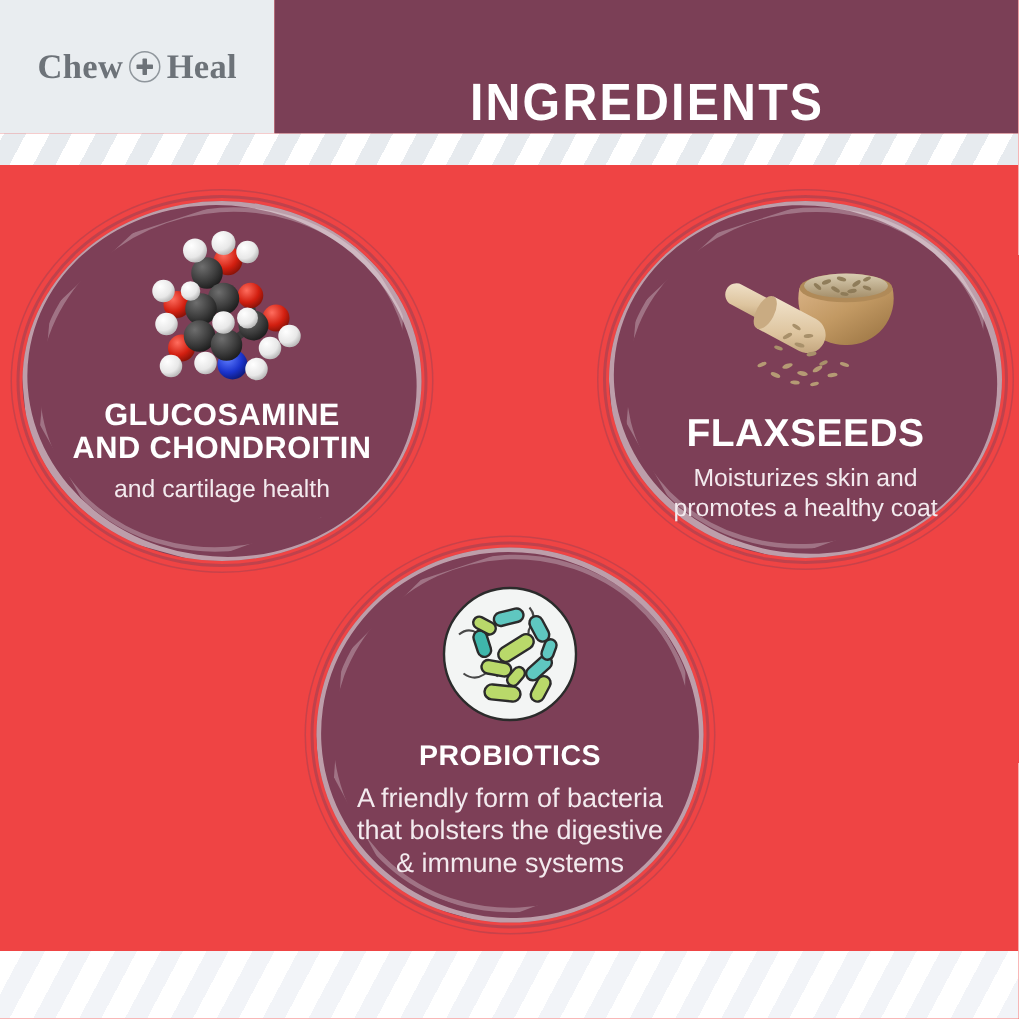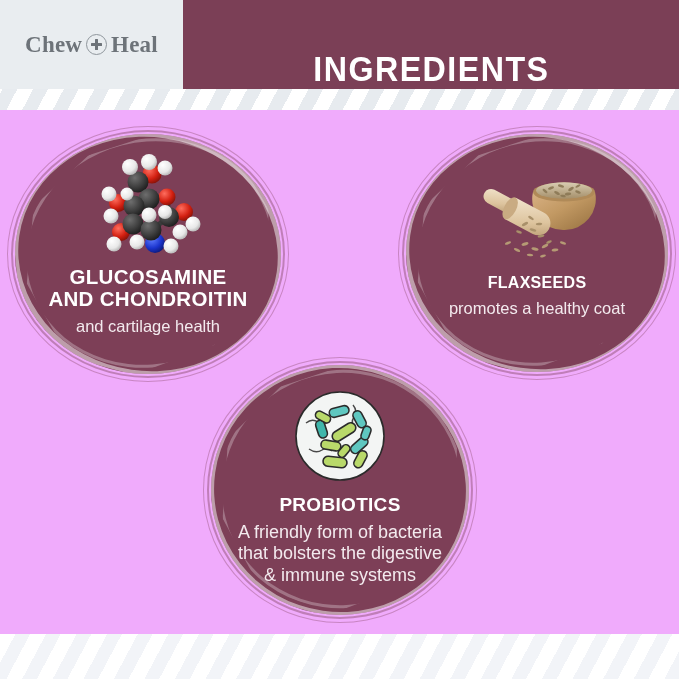--- a/index.html
+++ b/index.html
@@ -10,21 +10,21 @@
   }
   body {
     font-family: "Liberation Sans", sans-serif;
   }
 
   #page {
     position: relative;
     width: 679px;
     height: 679px;
     overflow: hidden;
-    background: #f0abfc;
+    background: #ef4444;
   }
 
   
   .header {
     position: absolute;
     left: 0; top: 0;
     width: 679px;
     height: 89px;
     display: flex;
     align-items: stretch;
@@ -211,21 +211,21 @@
   #circle-glucosamine .circle-inner { padding-top: 20px; }
   #circle-glucosamine .ing-title { font-size: 20.5px; margin-top: 8px; }
   #circle-glucosamine .ing-desc { font-size: 16.5px; margin-top: 6px; }
 
   
   #circle-flaxseeds {
     left: 406px; top: 134px;
     width: 262px; height: 238px;
   }
   #circle-flaxseeds .circle-inner { padding-top: 24px; }
-  #circle-flaxseeds .ing-title { font-size: 16px; margin-top: 12px; }
+  #circle-flaxseeds .ing-title { font-size: 26px; margin-top: 12px; }
   #circle-flaxseeds .ing-desc { font-size: 16.5px; margin-top: 7px; }
 
   
   #circle-probiotics {
     left: 211px; top: 365px;
     width: 258px; height: 250px;
   }
   #circle-probiotics .circle-inner { padding-top: 24px; }
   #circle-probiotics .ing-title { font-size: 19px; margin-top: 12px; }
   #circle-probiotics .ing-desc { font-size: 18px; margin-top: 6px; }
@@ -402,20 +402,21 @@
             <ellipse cx="66" cy="66" rx="3.2" ry="1.3" transform="rotate(-6 66 66)"></ellipse>
             <ellipse cx="46" cy="74" rx="3" ry="1.3" transform="rotate(20 46 74)"></ellipse>
             <ellipse cx="76" cy="84" rx="3" ry="1.3" transform="rotate(-24 76 84)"></ellipse>
           </g>
         </svg>
       </div>
       <div class="ing-title">
         <span class="nowrap-lines">FLAXSEEDS</span>
       </div>
       <div class="ing-desc">
+        <span class="nowrap-lines">Moisturizes skin and</span>
         <span class="nowrap-lines">promotes a healthy coat</span>
       </div>
     </div>
   </div>
 
   <div class="circle" id="circle-probiotics">
     <span class="edge-ring2"></span>
     <span class="edge-ring"></span>
     <span class="brush"></span>
     <div class="circle-inner">

